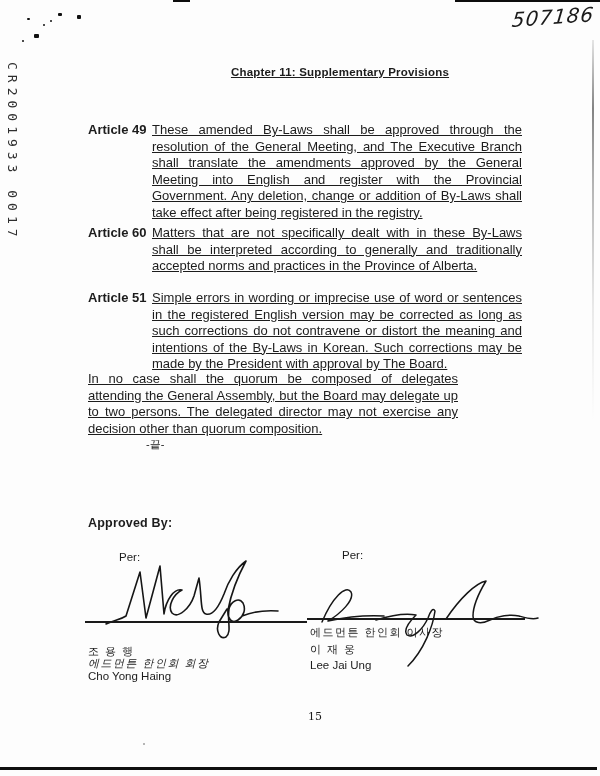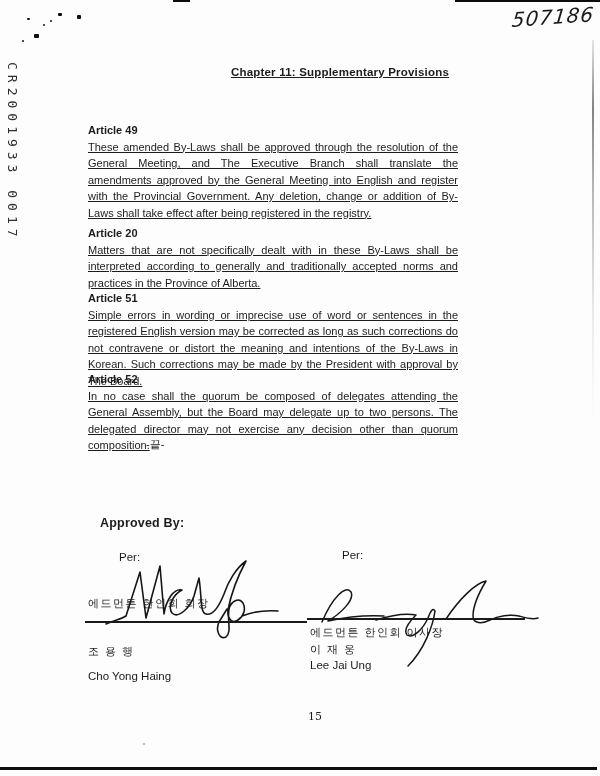--- a/index.html
+++ b/index.html
@@ -44,30 +44,29 @@
     font-weight: bold;
     text-decoration: underline;
     letter-spacing: 0.2px;
     margin-left: 40px;
   }
 
   .article {
     left: 88px;
     width: 434px;
     display: flex;
-    font-size: 11px;
+    font-size: 13px;
     line-height: 16.5px;
-    flex-direction: column;
   }
   .article .label { width: 64px; flex-shrink: 0; font-weight: bold; }
   .article .text  { width: 370px; text-align: justify; text-decoration: underline; }
 
   .end-marker { left: 146px; top: 437px; font-size: 11px; }
 
-  .approved { left: 100px; top: 516px; font-size: 12.5px; font-weight: bold; letter-spacing: 0.2px; }
+  .approved { left: 88px; top: 516px; font-size: 12.5px; font-weight: bold; letter-spacing: 0.2px; }
 
   .per { font-size: 11.5px; margin-left: 31px; }
   .kr  { font-size: 11px; letter-spacing: 1.5px; white-space: nowrap; }
   .en  { font-size: 11.5px; white-space: nowrap; }
 
   .sig-line { height: 2px; background: #1a1a1a; }
 
   .page-number { left: 0; top: 710px; width: 630px; text-align: center; font-size: 11px; font-family: "DejaVu Serif", serif; }
 
   
@@ -105,42 +104,41 @@
 
   <div class="abs handwritten">507186</div>
 
   <div class="abs heading">Chapter 11: Supplementary Provisions</div>
 
   <div class="abs article" style="top:122px;">
     <div class="label">Article 49</div>
     <div class="text">These amended By-Laws shall be approved through the resolution of the General Meeting, and The Executive Branch shall translate the amendments approved by the General Meeting into English and register with the Provincial Government. Any deletion, change or addition of By-Laws shall take effect after being registered in the registry.</div>
   </div>
   <div class="abs article" style="top:225px;">
-    <div class="label">Article 20</div>
+    <div class="label">Article 60</div>
     <div class="text">Matters that are not specifically dealt with in these By-Laws shall be interpreted according to generally and traditionally accepted norms and practices in the Province of Alberta.</div>
   </div>
   <div class="abs article" style="top:290px;">
     <div class="label">Article 51</div>
     <div class="text">Simple errors in wording or imprecise use of word or sentences in the registered English version may be corrected as long as such corrections do not contravene or distort the meaning and intentions of the By-Laws in Korean. Such corrections may be made by the President with approval by The Board.</div>
   </div>
   <div class="abs article" style="top:371px;">
-    <div class="label">Article 52</div>
     <div class="text">In no case shall the quorum be composed of delegates attending the General Assembly, but the Board may delegate up to two persons. The delegated director may not exercise any decision other than quorum composition.</div>
   </div>
 
   <div class="abs end-marker">-끝-</div>
 
   <div class="abs approved">Approved By:</div>
 
   <div class="abs per" style="left:88px; top:551px;">Per:</div>
   <svg class="abs signature" style="left:100px; top:556px;" width="190" height="92" viewBox="0 0 190 92">
     <path stroke-width="1.6" d="M6,68 C14,64 20,64 26,60 L40,16 L46,62 L60,10 L64,58 C66,44 74,32 82,34 C74,38 67,50 72,57 C78,63 90,52 94,40 L99,22 C102,42 100,57 106,58 C114,60 120,48 124,38 C128,26 136,12 146,5 C139,18 131,38 128,54 C127,63 132,68 138,64 C144,60 146,53 143,47 C139,41 131,45 129,53 C127,65 132,76 126,81 C120,84 115,75 119,66 L127,53 M142,60 C152,56 164,54 178,55"></path>
   </svg>
   <div class="abs sig-line" style="left:85px; top:621px; width:222px;"></div>
-  <div class="abs kr" style="left:88px; top:596px;">에드먼튼 한인회 회장</div>
+  <div class="abs kr" style="left:88px; top:656px;font-style:italic;">에드먼튼 한인회 회장</div>
   <div class="abs kr" style="left:88px; top:644px;">조 용 행</div>
   <div class="abs en" style="left:88px; top:661px;margin-top:9px;">Cho Yong Haing</div>
 
   <div class="abs per" style="left:311px; top:549px;">Per:</div>
   <svg class="abs signature" style="left:318px; top:578px;" width="228" height="95" viewBox="0 0 228 95">
     <path stroke-width="1.5" d="M4,44 C14,20 28,6 33,14 C37,22 22,36 10,43 C28,39 48,37 66,38 M58,42 C74,37 88,35 98,37 C92,43 85,52 89,57 C95,61 105,51 110,40 C112,34 115,29 117,33 C115,48 106,72 90,88 M128,41 C142,20 158,5 168,3 C162,13 155,28 155,38 C155,46 164,46 172,42 C180,38 192,36 201,38 C208,40 214,42 220,40"></path>
   </svg>
   <div class="abs sig-line" style="left:307px; top:618px; width:218px;"></div>
   <div class="abs kr" style="left:310px; top:625px;">에드먼튼 한인회 이사장</div>
   <div class="abs kr" style="left:310px; top:642px;">이 재 웅</div>

